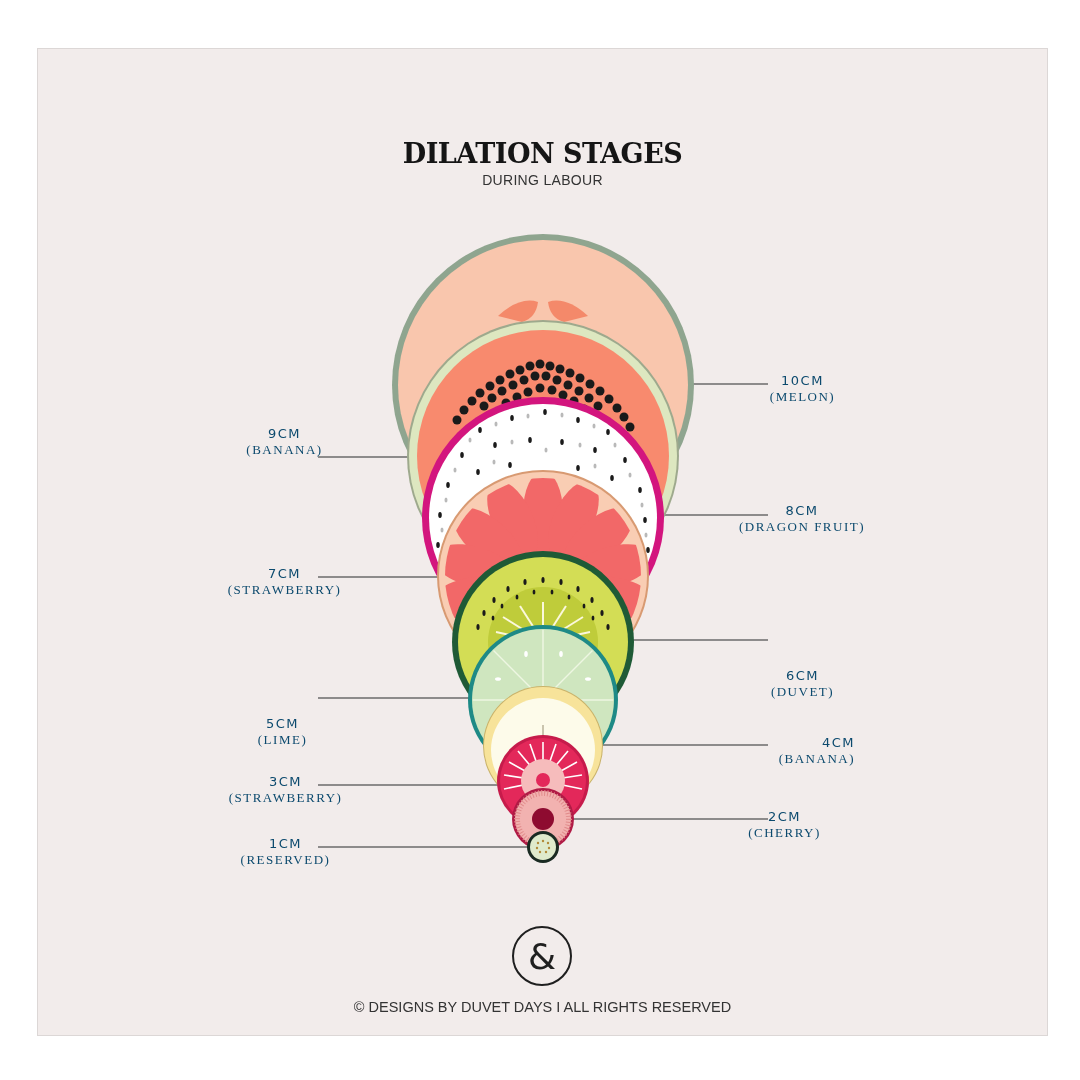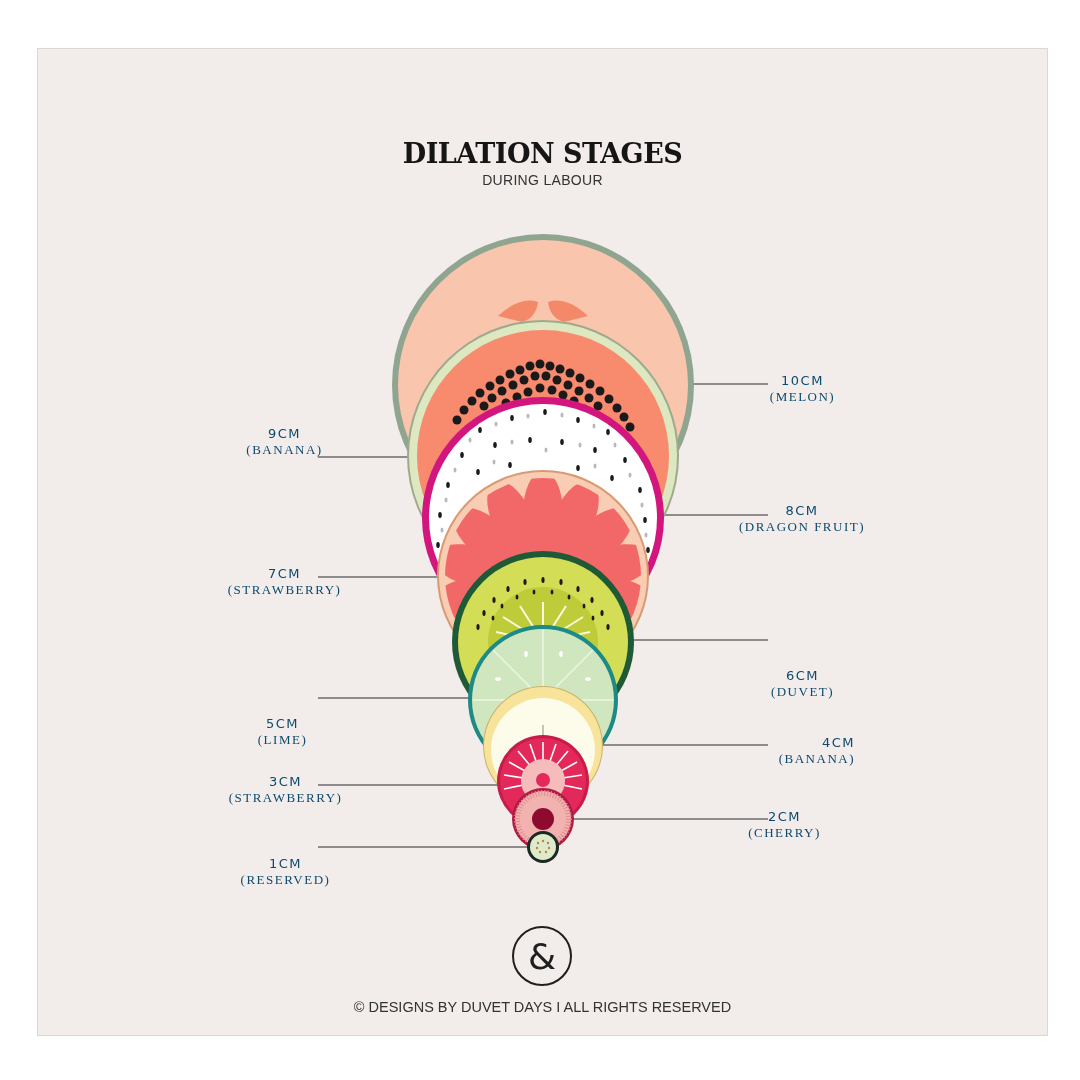--- a/index.html
+++ b/index.html
@@ -310,21 +310,21 @@
   <span class="fruit">(BANANA)</span>
 </div>
 <div class="lbl" style="left:208px;top:774px;width:155px;">
   <span class="cm">3CM</span>
   <span class="fruit">(STRAWBERRY)</span>
 </div>
 <div class="lbl" style="left:732px;top:809px;width:105px;">
   <span class="cm">2CM</span>
   <span class="fruit">(CHERRY)</span>
 </div>
-<div class="lbl" style="left:218px;top:856px;width:135px;">
+<div class="lbl" style="left:218px;top:836px;width:135px;">
   <span class="cm">1CM</span>
   <span class="fruit">(RESERVED)</span>
 </div>
 
 <div class="logo">
     <span>&amp;</span>
   </div>
 <div class="footer">© DESIGNS BY DUVET DAYS  I  ALL RIGHTS RESERVED</div>
 
 </body></html>

